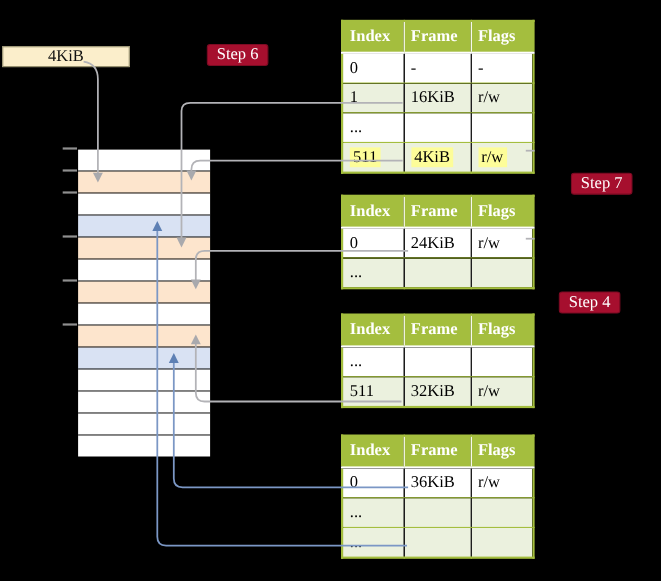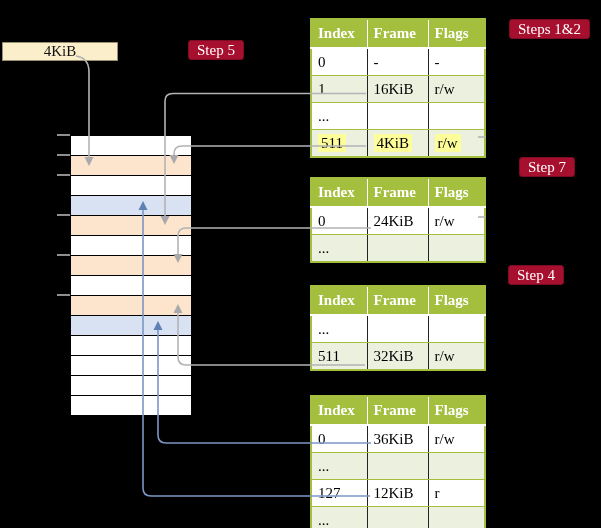--- a/index.html
+++ b/index.html
@@ -58,22 +58,21 @@
 </style>
 </head>
 <body>
 
 <div class="canvas">
 
   <div class="box-4kib">
     <span>4KiB</span>
   </div>
 
-  <div class="step-label" id="label-step0">Step 5</div>
-  <div class="step-label" id="label-steps12">Steps 1&amp;2</div>
+  <div class="step-label" id="label-step0">Step 6</div>
   <div class="step-label" id="label-step3">Step 7</div>
   <div class="step-label" id="label-step4">Step 4</div>
 
   <div class="tick" style="top:134px"></div>
   <div class="tick" style="top:154px"></div>
   <div class="tick" style="top:174px"></div>
   <div class="tick" style="top:214px"></div>
   <div class="tick" style="top:254px"></div>
   <div class="tick" style="top:294px"></div>
 
@@ -206,25 +205,20 @@
           <tr class="">
             <td>0</td>
             <td>36KiB</td>
             <td>r/w</td>
           </tr>
           <tr class="shaded">
             <td>...</td>
             <td></td>
             <td></td>
           </tr>
-          <tr class="">
-            <td>127</td>
-            <td>12KiB</td>
-            <td>r</td>
-          </tr>
           <tr class="shaded">
             <td>...</td>
             <td></td>
             <td></td>
           </tr>
         </tbody>
       </table>
     </div>
 
   <svg class="overlay" width="601" height="528">

